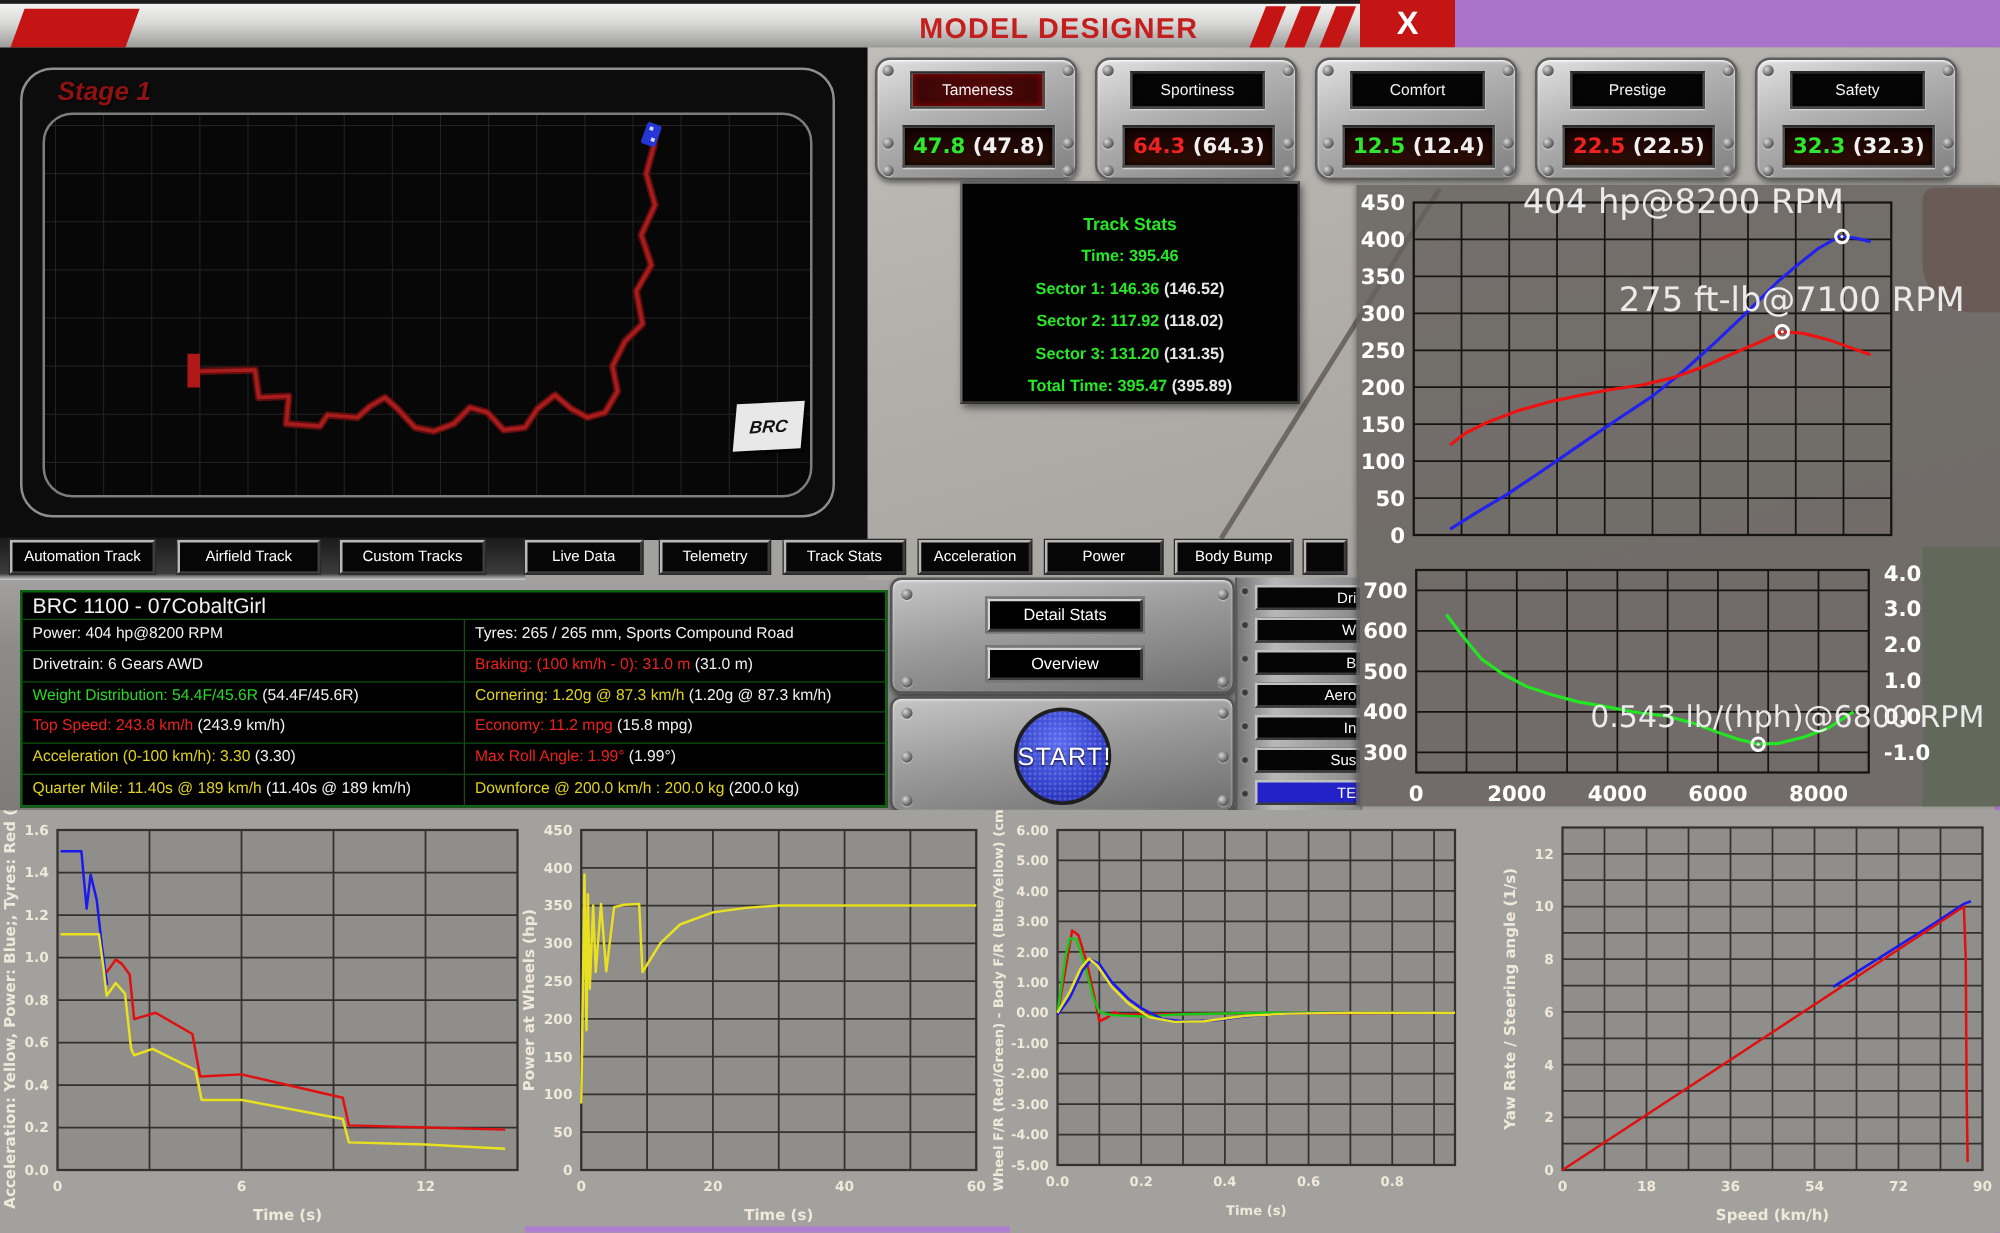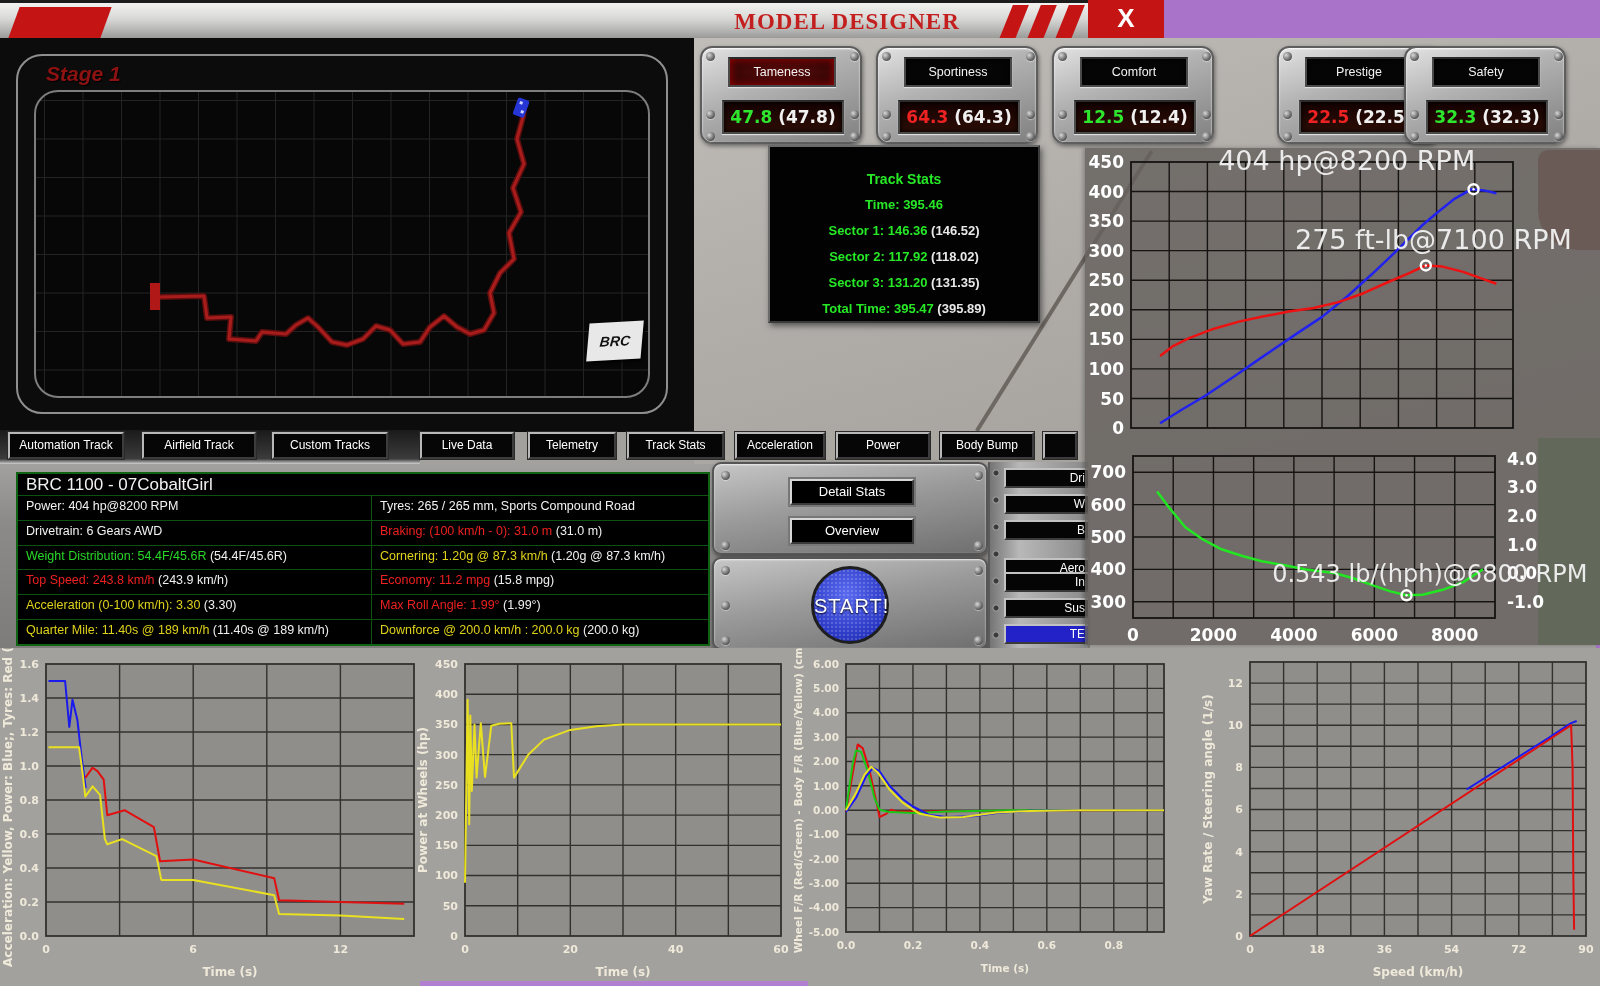--- a/index.html
+++ b/index.html
@@ -3,21 +3,21 @@
 <meta charset="utf-8">
 <style>
   * { margin:0; padding:0; box-sizing:border-box; }
   body { width:1600px; height:986px; overflow:hidden; position:relative;
          font-family:"Liberation Sans", sans-serif; background:#a3a19e; }
   .abs { position:absolute; }
 
   
   #titlebar { left:0; top:0; width:1600px; height:38px;
     background:linear-gradient(180deg,#f2f2f0 0%,#d8d8d6 45%,#b2b2b0 80%,#9a9a98 100%);
-    border-top:3px solid #1c1c1c;font-family:Liberation Serif, serif; }
+    border-top:3px solid #1c1c1c; }
   #title-red-shape { left:14px; top:4px; width:92px; height:31px; background:#c41414;
     transform:skewX(-20deg); }
   #app-title { left:712px; top:6px; width:270px; text-align:center; color:#c41f1f;
     font-size:23px; font-weight:bold; letter-spacing:1px; }
   .tb-stripe { top:2px; width:16px; height:34px; background:#c41414; transform:skewX(-22deg); }
   #close-btn { left:1088px; top:0; width:76px; height:38px; background:#c41414;
     color:#fff; font-size:26px; font-weight:bold; text-align:center; line-height:36px;
     cursor:pointer; }
   #purple-top { left:1164px; top:0; width:436px; height:38px; background:#a873c8; }
   #purple-right { left:1596px; top:38px; width:4px; height:948px; background:#a873c8; }
@@ -212,21 +212,21 @@
     <div class="gauge" style="left: 1052px;">
       <div class="gauge-label">Comfort</div>
       <div class="gauge-value"><span style="color:#2ee62e">12.5</span> <span class="gauge-paren">(12.4)</span></div>
       <div class="screw" style="left: 4px; top: 4px;"></div>
       <div class="screw" style="left: 148px; top: 4px;"></div>
       <div class="screw" style="left: 4px; top: 84px;"></div>
       <div class="screw" style="left: 148px; top: 84px;"></div>
       <div class="screw" style="left: 4px; top: 62px;"></div>
       <div class="screw" style="left: 148px; top: 62px;"></div>
     </div>
-    <div class="gauge" style="left: 1277px; padding-left: 12px;">
+    <div class="gauge" style="left: 1228px; padding-left: 12px;">
       <div class="gauge-label">Prestige</div>
       <div class="gauge-value"><span style="color:#ee2222">22.5</span> <span class="gauge-paren">(22.5)</span></div>
       <div class="screw" style="left: 4px; top: 4px;"></div>
       <div class="screw" style="left: 148px; top: 4px;"></div>
       <div class="screw" style="left: 4px; top: 84px;"></div>
       <div class="screw" style="left: 148px; top: 84px;"></div>
       <div class="screw" style="left: 4px; top: 62px;"></div>
       <div class="screw" style="left: 148px; top: 62px;"></div>
     </div>
     <div class="gauge" style="left: 1404px;">
@@ -307,21 +307,21 @@
     <div class="screw" style="left: 7px; top: 41.5px;"></div>
     <div class="screw" style="left: 260px; top: 41.5px;"></div>
   </div>
 
 <div class="abs" id="side-plate"></div>
 <div class="abs" id="side-rivets"></div>
 <div id="side-buttons">
     <div class="side-btn" style="top: 468px;">Dri</div>
     <div class="side-btn" style="top: 494px;">W</div>
     <div class="side-btn" style="top: 520px;">B</div>
-    <div class="side-btn" style="top: 558px;">Aero</div>
+    <div class="side-btn" style="top: 546px;">Aero</div>
     <div class="side-btn" style="top: 572px;">In</div>
     <div class="side-btn" style="top: 598px;">Sus</div>
     <div class="side-btn active" style="top: 624px;">TE</div>
   </div>
 
 <div class="abs" id="dyno-panel">
   <svg style="top:0" width="515" height="300">
       <line x1="84.2" y1="14" x2="84.2" y2="280" stroke="#161412" stroke-width="1.4"></line>
       <line x1="122.4" y1="14" x2="122.4" y2="280" stroke="#161412" stroke-width="1.4"></line>
       <line x1="160.6" y1="14" x2="160.6" y2="280" stroke="#161412" stroke-width="1.4"></line>

